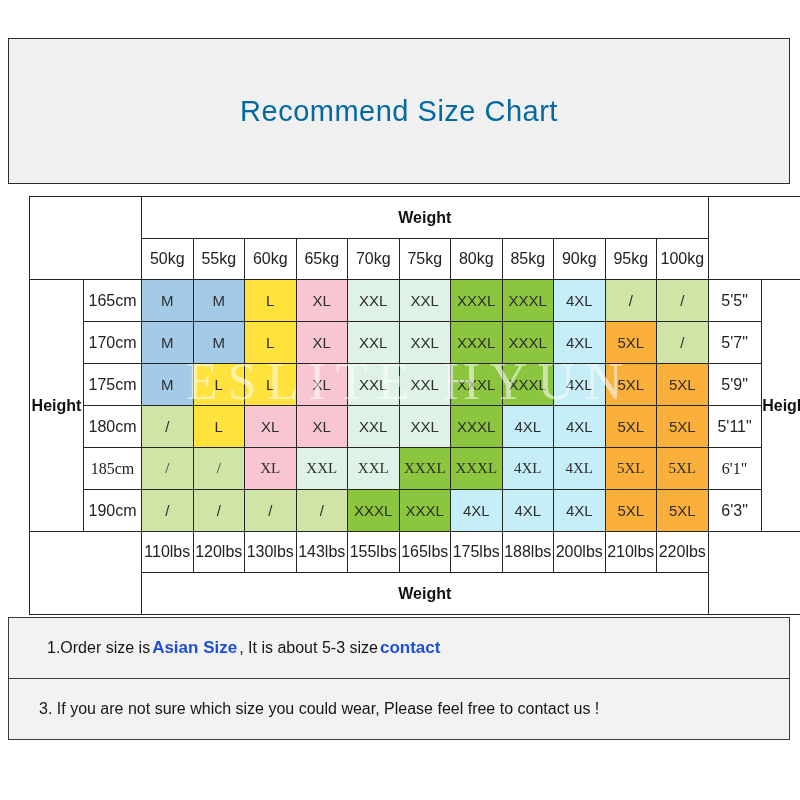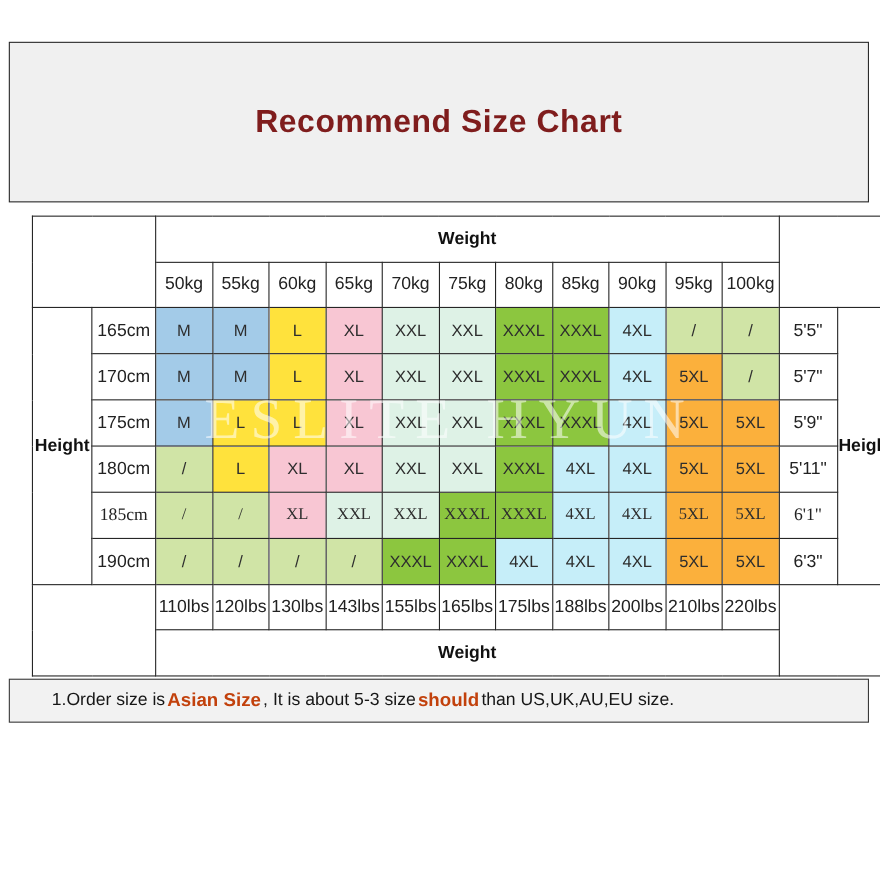--- a/index.html
+++ b/index.html
@@ -12,21 +12,21 @@
     overflow: hidden;
   }
   .title-box {
     position: absolute; left: 8px; top: 38px;
     width: 782px; height: 146px;
     background: #f0f0f0;
     border: 1px solid #2b2b2b;
     display: flex; align-items: center; justify-content: center;
   }
   .title-box h1 {
-    margin: 0; font-size: 29px; font-weight: bold; color: #7f1d1d;
+    margin: 0; font-size: 29px; font-weight: normal; color: #0369a1;
     letter-spacing: 0.5px;
   }
   table.size-table {
     position: absolute; left: 8px; top: 196px;
     width: 784px;
     border-collapse: collapse; table-layout: fixed; margin-left: 21px;
   }
   table.size-table td {
     border: 1px solid #262626;
     text-align: center; vertical-align: middle;
@@ -38,29 +38,29 @@
   table.size-table td.lbl { font-size: 16px; color: #222; }
   .watermark {
     position: absolute; left: 186px; top: 352px;
     font-family: "Liberation Serif", serif;
     font-size: 52px; letter-spacing: 10px;
     color: rgba(255,255,255,0.55);
     pointer-events: none; z-index: 5; white-space: nowrap;
   }
   .notes { position: absolute; left: 8px; top: 617px; width: 782px; }
   .note {
-    height: 40px; margin-top: -1px;
+    height: 62px; margin-top: -1px;
     background: #f2f2f2;
     border: 1px solid #3a3a3a;
     display: flex; align-items: center;
     padding-left: 30px;
     font-size: 16px; color: #161616;
   }
   .note:first-child { margin-top: 0; padding-left: 38px; }
-  .note .red { color: #c2410c; font-weight: bold; font-size: 17px; padding: 0 2px; }
+  .note .red { color: #1d4ed8; font-weight: bold; font-size: 17px; padding: 0 2px; }
 </style>
 </head>
 <body>
 
 <div class="title-box">
   <h1>Recommend Size Chart</h1>
 </div>
 
 <table class="size-table">
   <colgroup>
@@ -212,16 +212,18 @@
     </tbody>
 </table>
 
 <div class="watermark">ESLITE HYUN</div>
 
 <div class="notes" id="notes">
     <div class="note">
       <span>1.Order size is </span>
       <span class="red">Asian Size</span>
       <span>, It is about 5-3 size </span>
-      <span class="red">should</span>
-      <span> than US,UK,AU,EU size.</span>
+      <span class="red">contact</span>
+    </div>
+    <div class="note">
+      <span>3. If you are not sure which size you could wear, Please feel free to contact us !</span>
     </div>
   </div>
 
 </body></html>

